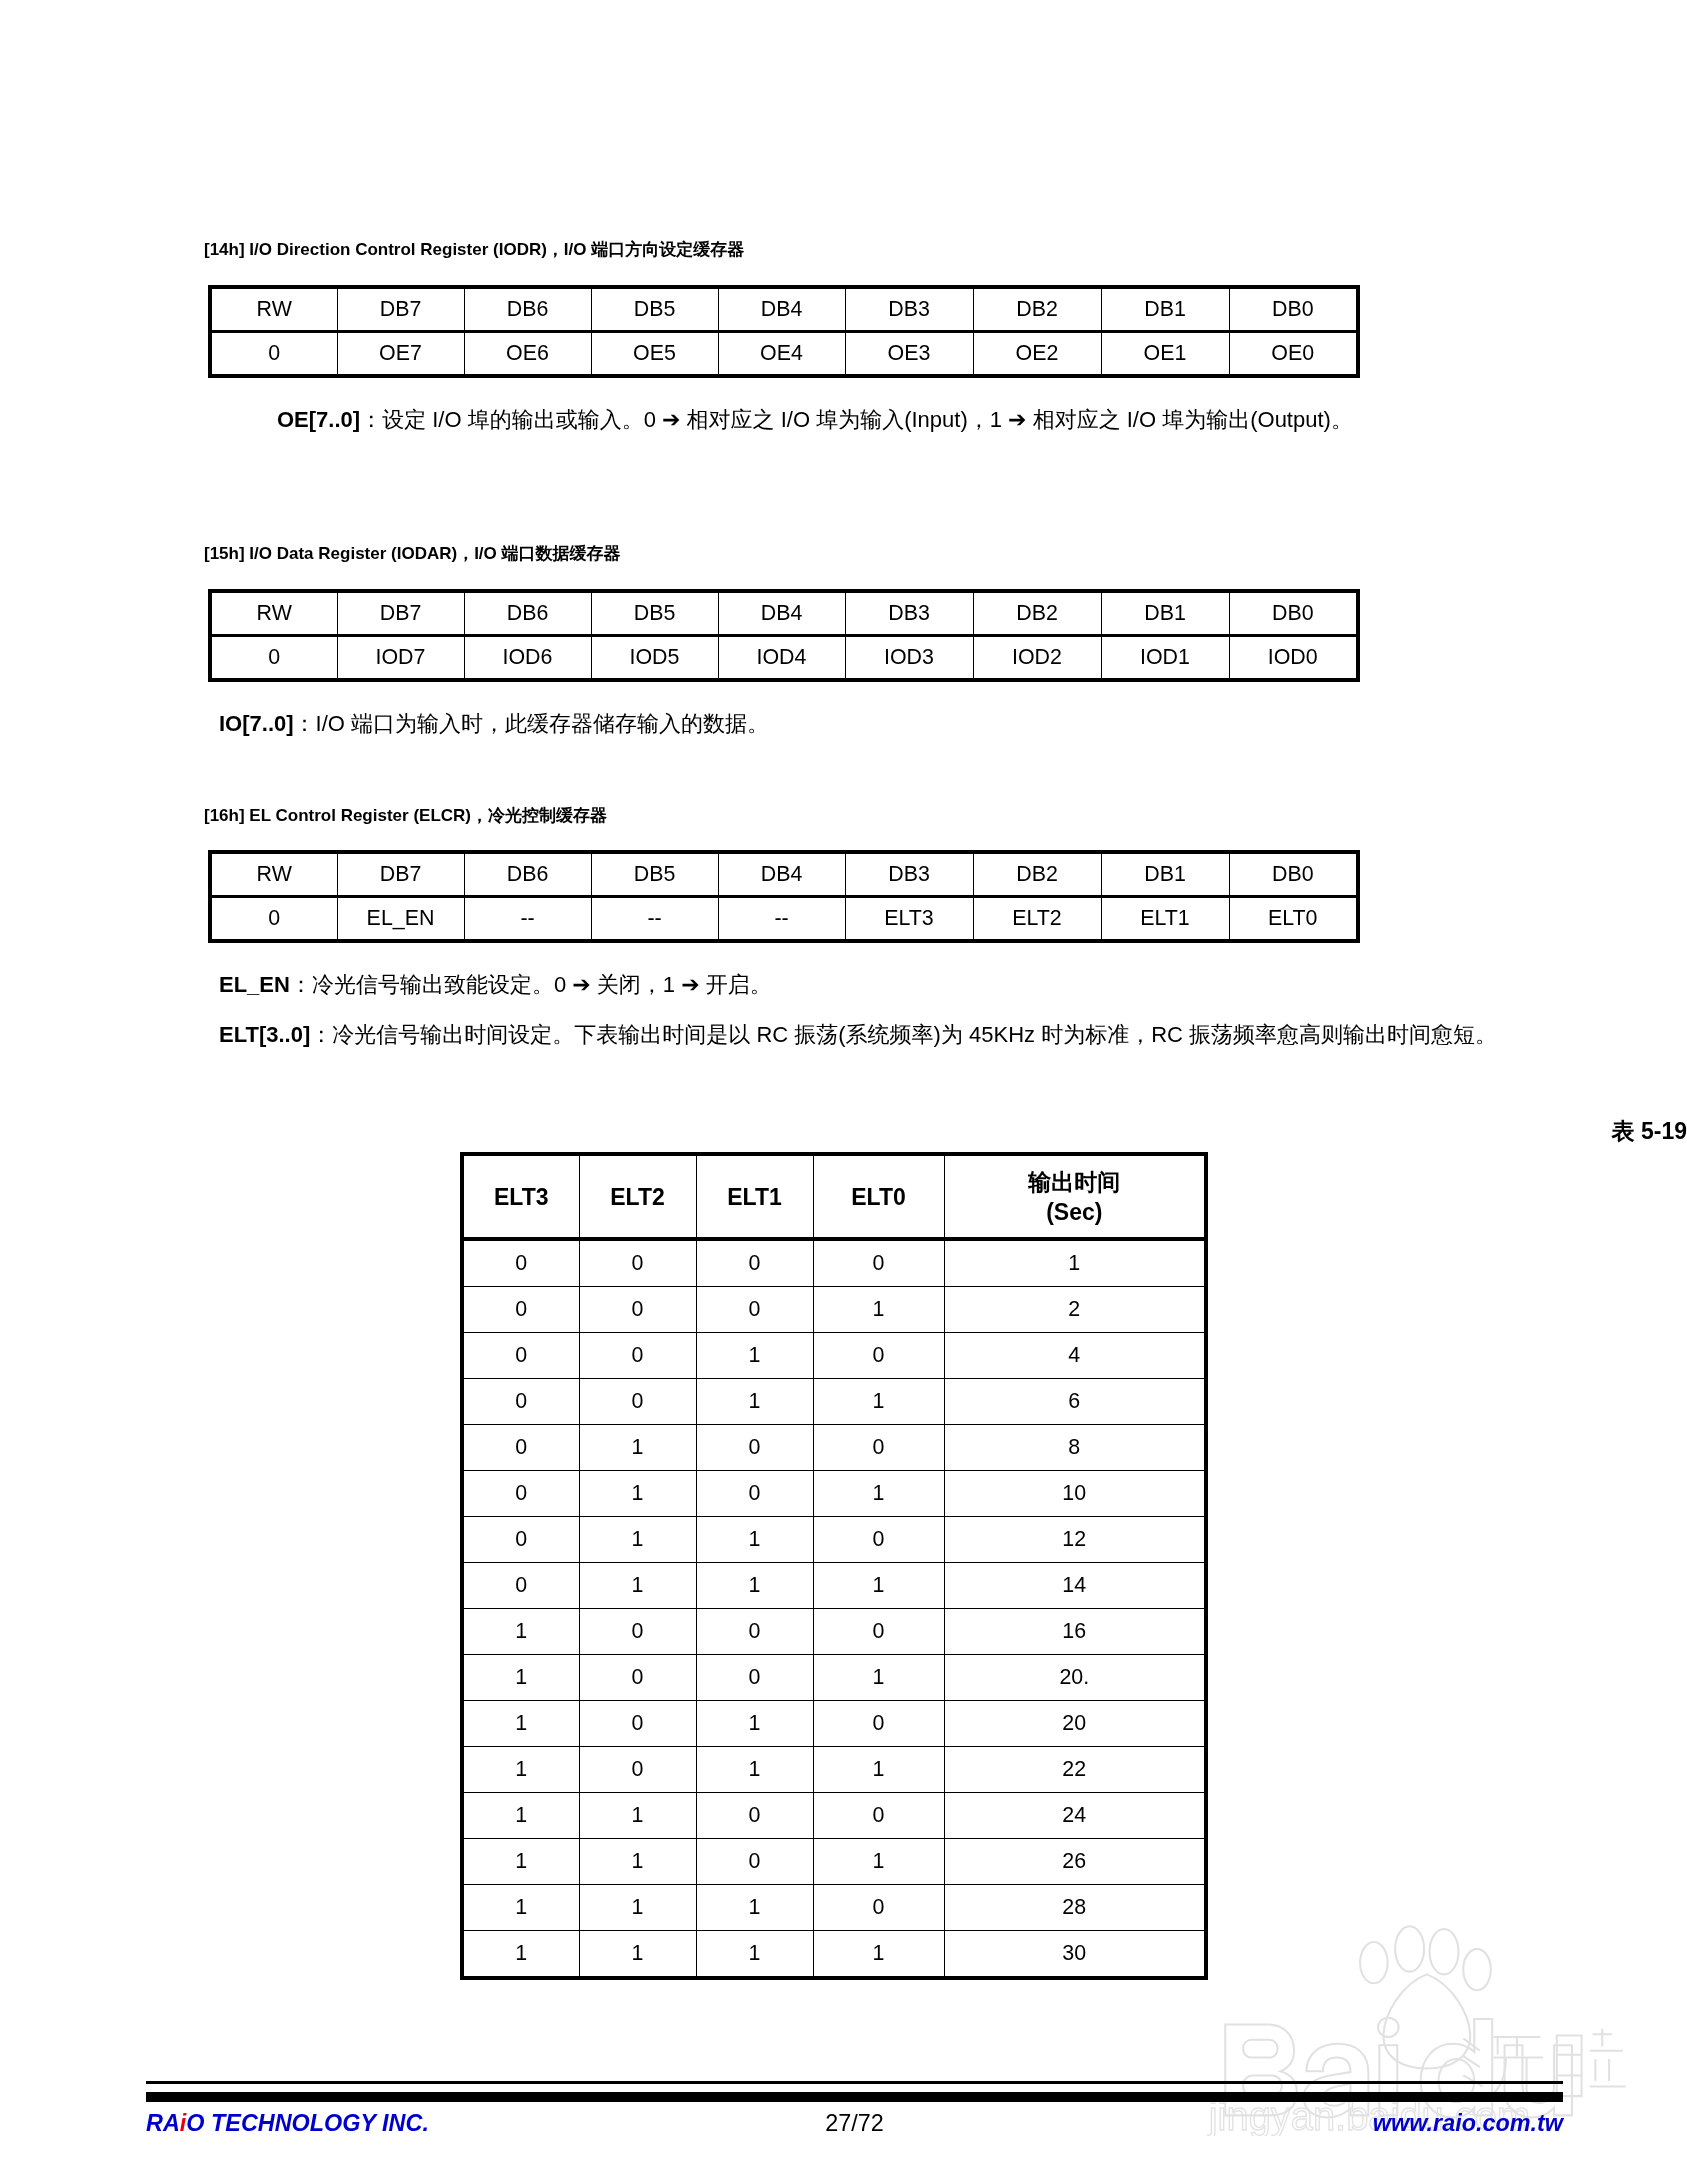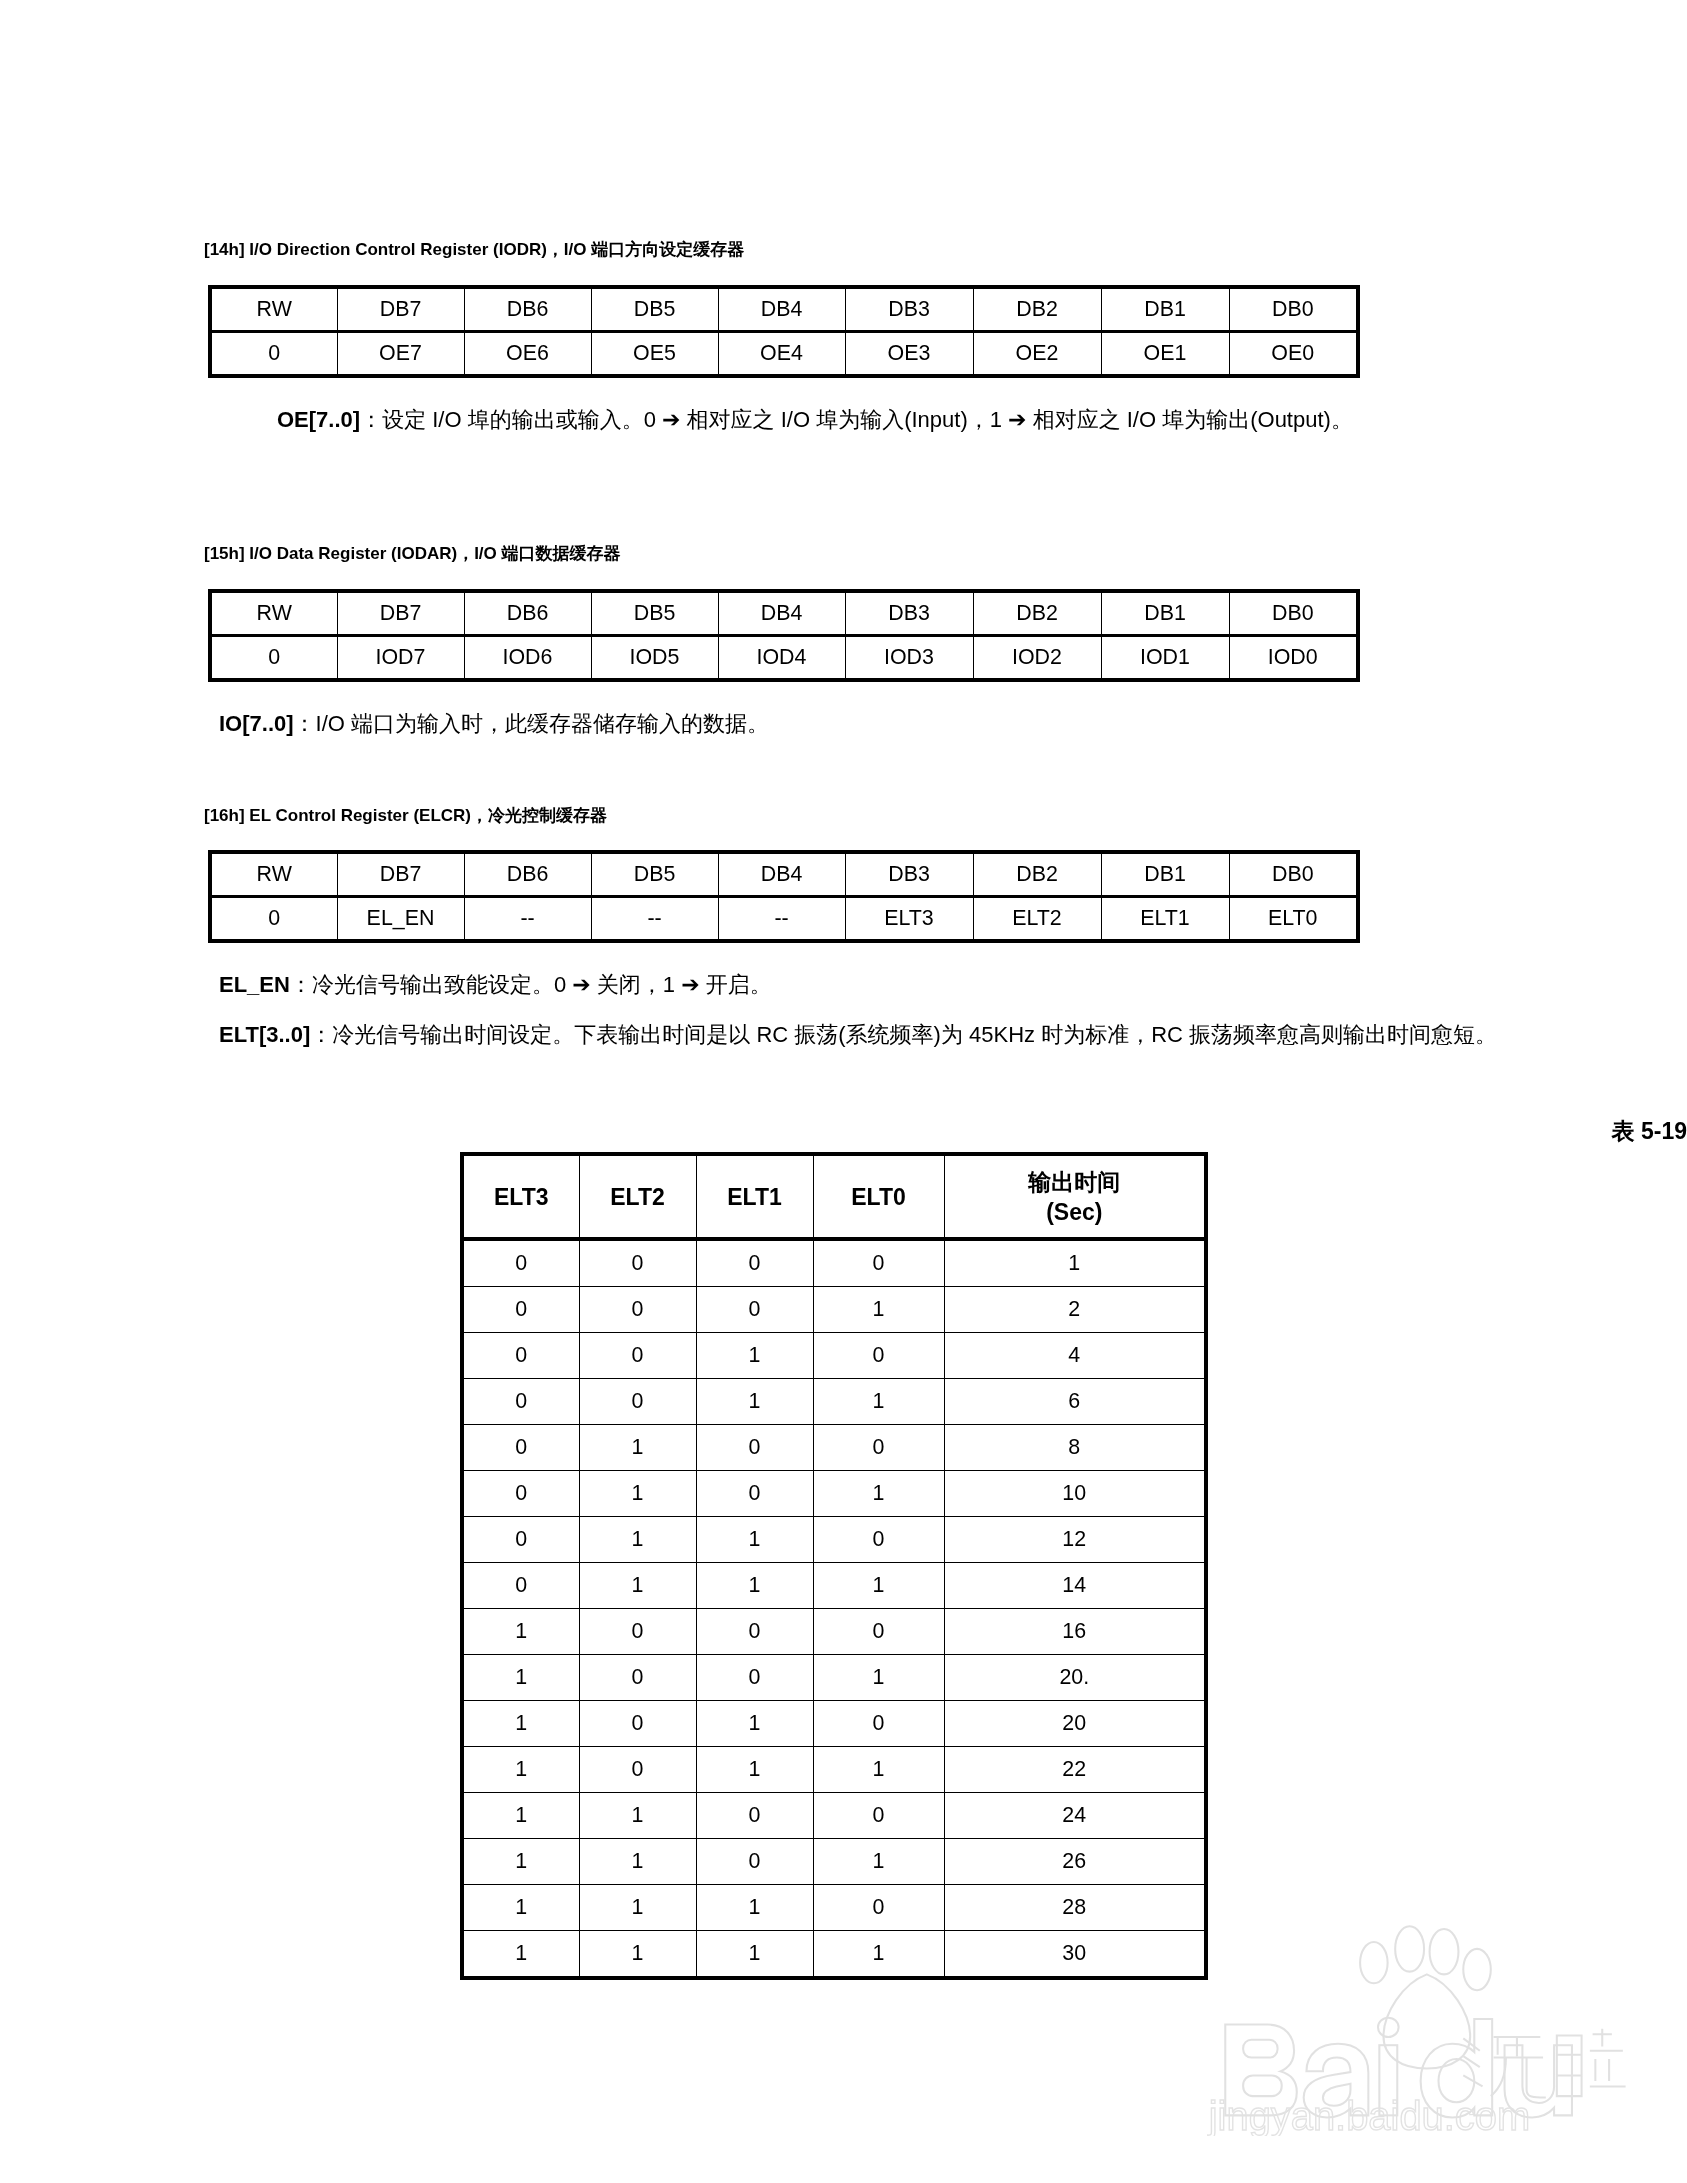--- a/index.html
+++ b/index.html
@@ -568,15 +568,22 @@
                  M580 218 L580 250 M600 218 L600 250 M572 258 L624 258"></path>
       </g>
       <g fill="none" stroke="#cccccc" stroke-width="3">
 
         <path d="M12 300 L12 300"></path>
       </g>
       <text x="18" y="322" font-family="Liberation Sans, sans-serif" font-size="58" fill="none" stroke="#cccccc" stroke-width="2">jingyan.baidu.com</text>
     </svg>
   </div>
 
+  <div class="footer">
+    <div class="f-rule-thin"></div>
+    <div class="f-rule-thick"></div>
+    <div class="f-left"><span>RA</span><span class="red">i</span><span>O TECHNOLOGY INC.</span></div>
+    <div class="f-center">27/72</div>
+    <div class="f-right">www.raio.com.tw</div>
+  </div>
 
 </div>
 
 
 </body></html>

